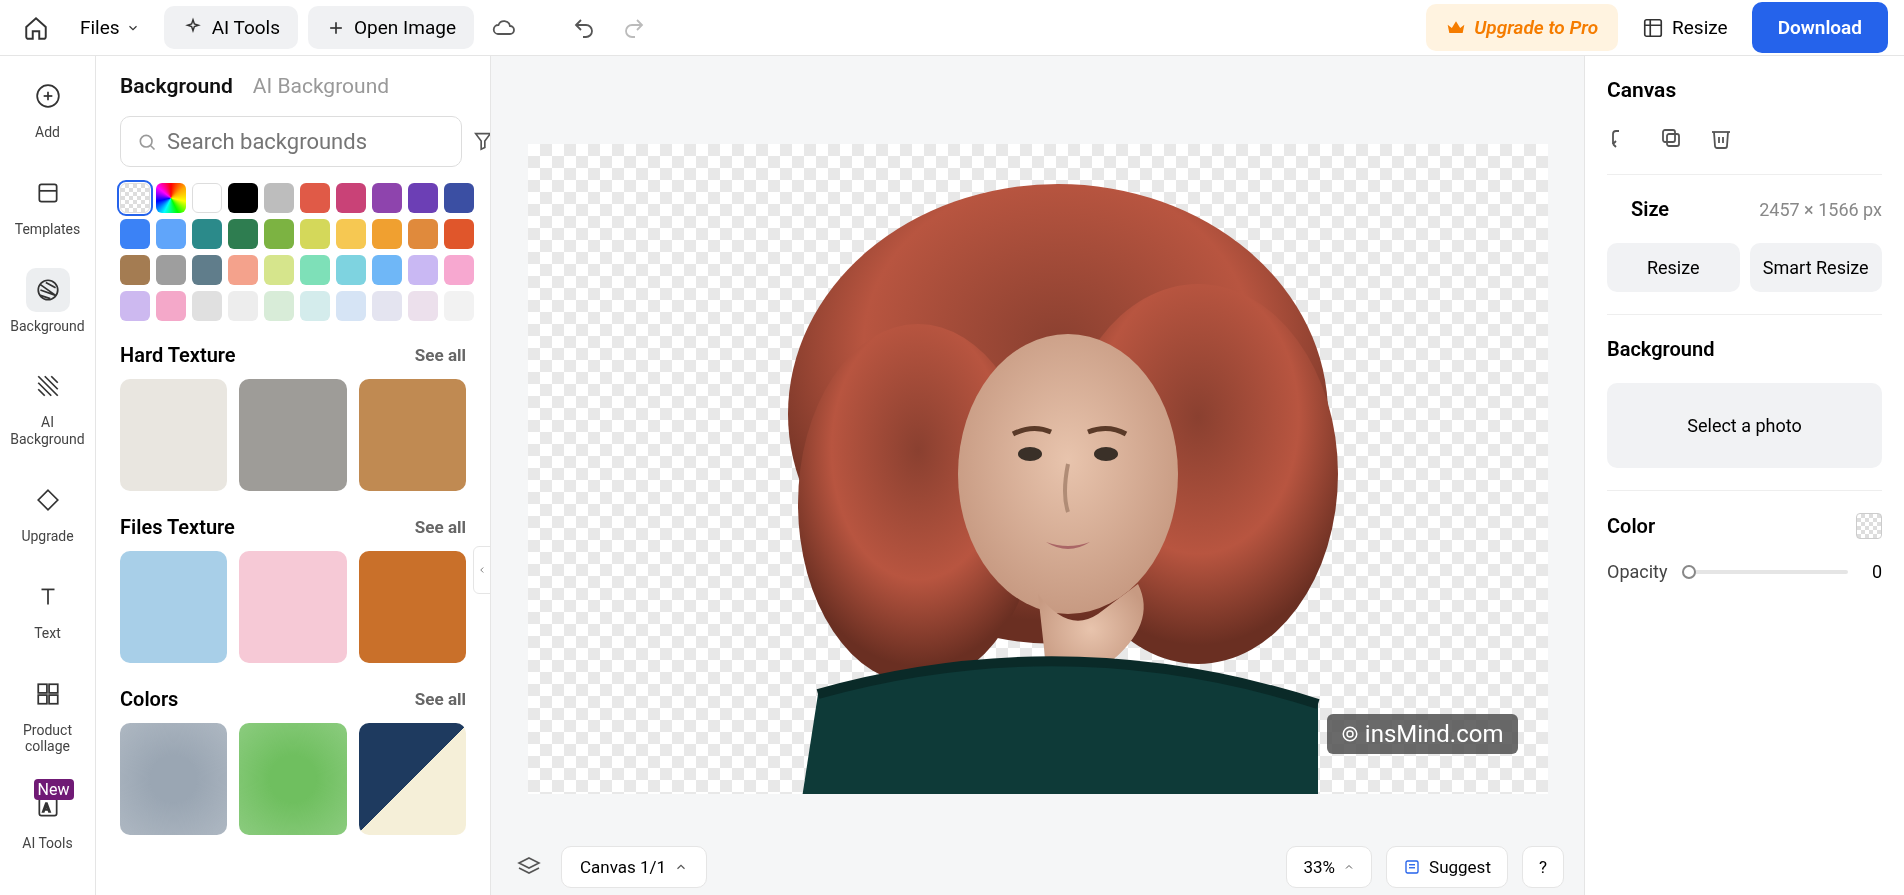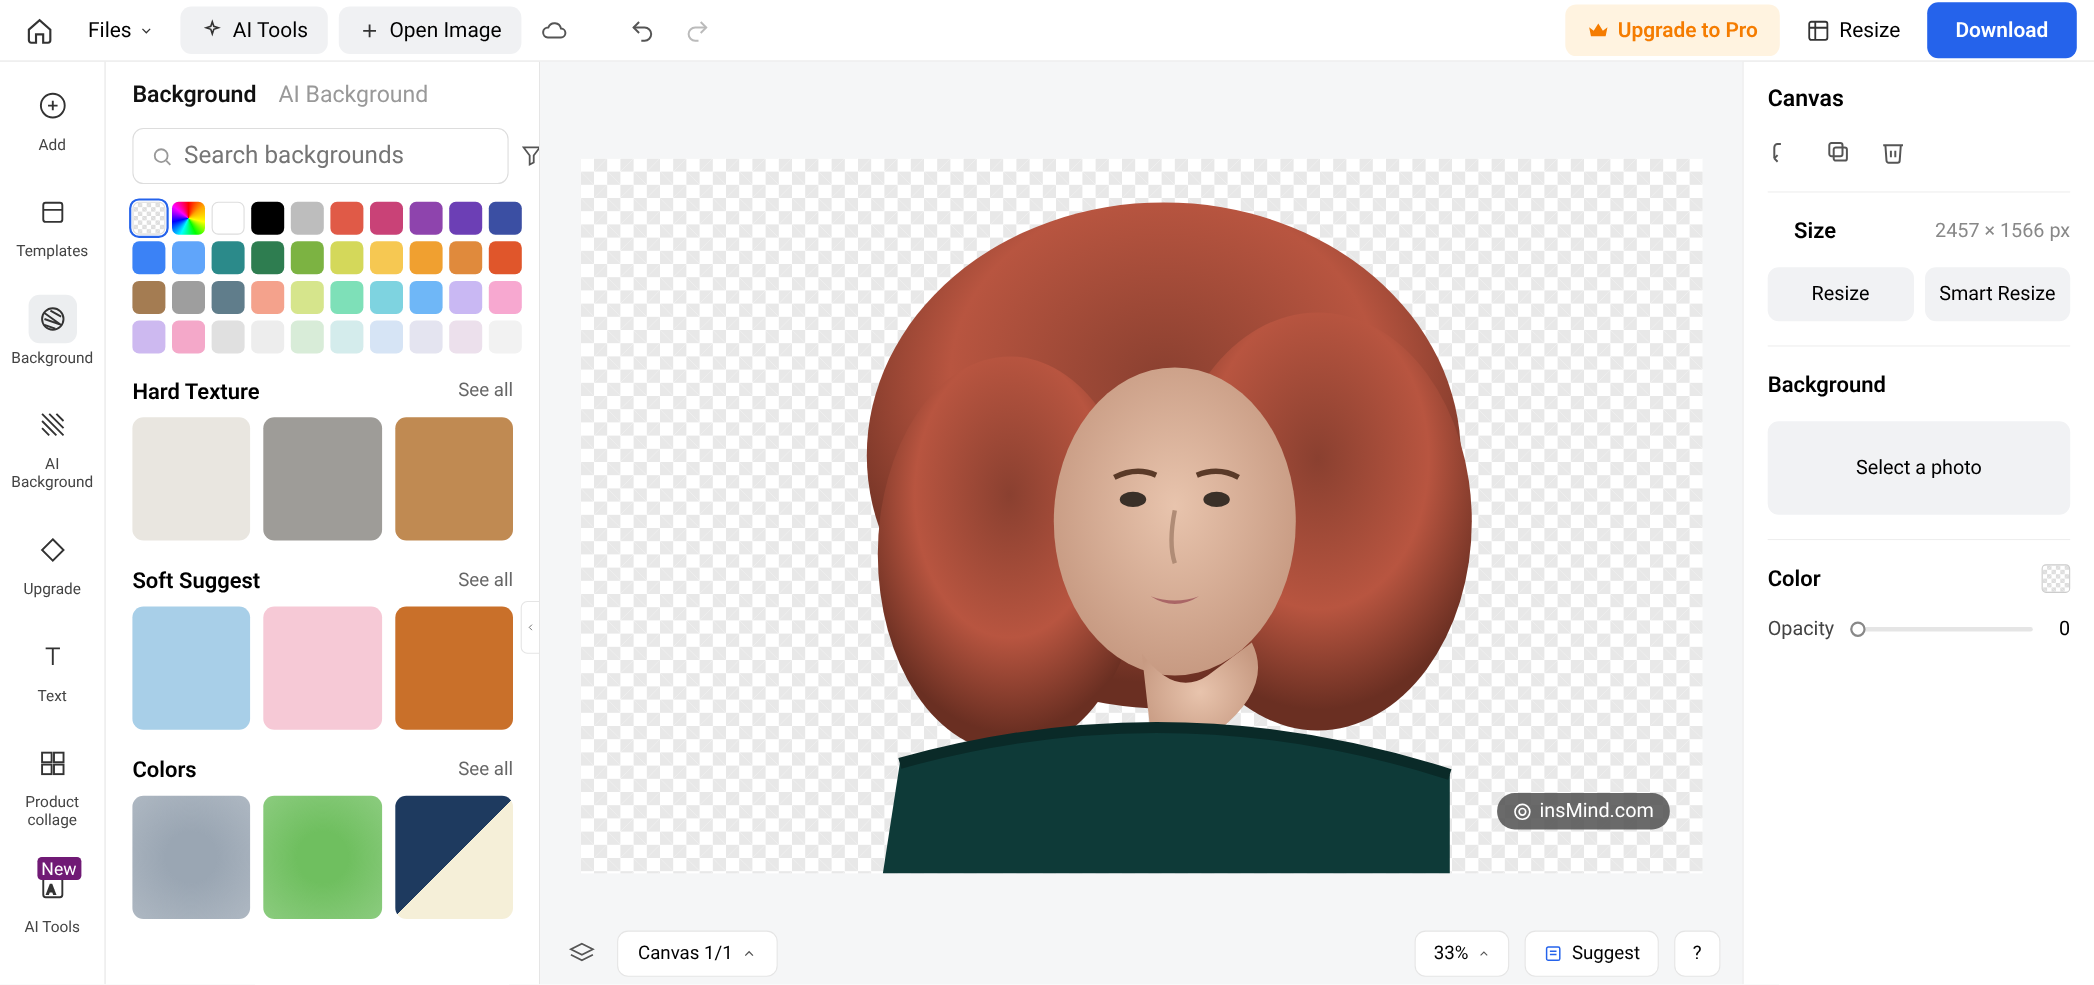--- a/index.html
+++ b/index.html
@@ -5,21 +5,21 @@
 * { margin: 0; padding: 0; box-sizing: border-box; font-family: -apple-system, BlinkMacSystemFont, "Segoe UI", Roboto, sans-serif; }
 body { background: #fff; width: 1904px; height: 895px; overflow: hidden; display: flex; flex-direction: column; }
 
 
 .topbar { height: 56px; border-bottom: 1px solid #e5e5e5; display: flex; align-items: center; padding: 0 16px; gap: 10px; }
 .home-btn { width: 40px; height: 40px; display: flex; align-items: center; justify-content: center; cursor: pointer; border-radius: 6px; }
 .files-menu { display: flex; align-items: center; gap: 6px; padding: 8px 14px; font-size: 19px; cursor: pointer; border-radius: 6px; }
 .pill-btn { display: flex; align-items: center; gap: 8px; padding: 10px 18px; background: #f0f1f3; border-radius: 10px; font-size: 19px; cursor: pointer; }
 .icon-btn { width: 40px; height: 40px; display: flex; align-items: center; justify-content: center; cursor: pointer; border-radius: 6px; }
 .topbar-spacer { flex: 1; }
-.upgrade-btn { display: flex; align-items: center; gap: 8px; padding: 12px 20px; background: #fff3e0; color: #f57c00; font-weight: 600; font-size: 19px; border-radius: 10px; cursor: pointer; }
+.upgrade-btn { display: flex; align-items: center; gap: 8px; padding: 12px 20px; background: #fff3e0; color: #f57c00; font-weight: 600; font-size: 19px; border-radius: 10px; cursor: pointer; font-style: italic; }
 .resize-btn { display: flex; align-items: center; gap: 8px; padding: 10px 14px; font-size: 19px; cursor: pointer; }
 .download-btn { padding: 14px 26px; background: #2563eb; color: #fff; font-weight: 600; font-size: 19px; border-radius: 10px; cursor: pointer; border: none; }
 
 
 .main { flex: 1; display: flex; overflow: hidden; }
 
 
 .vsidebar { width: 96px; border-right: 1px solid #e5e5e5; display: flex; flex-direction: column; align-items: center; padding-top: 12px; gap: 18px; }
 .vsidebar-item { display: flex; flex-direction: column; align-items: center; gap: 6px; cursor: pointer; padding: 6px 0; width: 100%; }
 .vsidebar-icon { width: 44px; height: 44px; display: flex; align-items: center; justify-content: center; border-radius: 10px; }
@@ -39,31 +39,31 @@
 .filter-btn { width: 24px; height: 24px; cursor: pointer; }
 
 .swatch-grid { display: grid; grid-template-columns: repeat(10, 30px); gap: 6px; margin-bottom: 22px; }
 .swatch { width: 30px; height: 30px; border-radius: 6px; cursor: pointer; }
 .swatch.selected { outline: 2px solid #2563eb; outline-offset: 1px; }
 .swatch.transparent { background-image: linear-gradient(45deg,#ddd 25%,transparent 25%),linear-gradient(-45deg,#ddd 25%,transparent 25%),linear-gradient(45deg,transparent 75%,#ddd 75%),linear-gradient(-45deg,transparent 75%,#ddd 75%); background-size: 8px 8px; background-position: 0 0,0 4px,4px -4px,-4px 0; border: 1px solid #ddd; }
 .swatch.rainbow { background: conic-gradient(red,orange,yellow,lime,cyan,blue,magenta,red); }
 
 .section-head { display: flex; justify-content: space-between; align-items: center; margin-bottom: 12px; }
 .section-title { font-size: 20px; font-weight: 600; }
-.see-all { font-size: 17px; color: #666; cursor: pointer; }
+.see-all { font-size: 17px; color: #666; cursor: pointer; font-weight: bold; }
 .thumb-row { display: flex; gap: 12px; margin-bottom: 24px; }
 .thumb { width: 112px; height: 112px; border-radius: 10px; cursor: pointer; }
 
 .collapse-handle { position: absolute; right: -1px; top: 490px; width: 18px; height: 48px; background: #fff; border: 1px solid #e5e5e5; border-radius: 6px 0 0 6px; display: flex; align-items: center; justify-content: center; cursor: pointer; font-size: 14px; color: #666; }
 
 
 .canvas-area { flex: 1; background: #f5f6f7; position: relative; display: flex; align-items: flex-start; justify-content: center; padding-top: 88px; }
 .canvas-frame { width: 1020px; height: 650px; background-image: linear-gradient(45deg,#e8e8e8 25%,transparent 25%),linear-gradient(-45deg,#e8e8e8 25%,transparent 25%),linear-gradient(45deg,transparent 75%,#e8e8e8 75%),linear-gradient(-45deg,transparent 75%,#e8e8e8 75%); background-size: 24px 24px; background-position: 0 0,0 12px,12px -12px,-12px 0; background-color: #fff; position: relative; overflow: hidden; }
 .subject-placeholder { position: absolute; left: 210px; top: 30px; width: 640px; height: 620px; }
-.watermark { position: absolute; right: 30px; bottom: 40px; background: rgba(80,80,80,0.85); color: #fff; padding: 6px 14px; border-radius: 16px; font-size: 18px; display: flex; align-items: center; gap: 6px; }
+.watermark { position: absolute; right: 30px; bottom: 40px; background: rgba(80,80,80,0.85); color: #fff; padding: 6px 14px; border-radius: 6px; font-size: 24px; display: flex; align-items: center; gap: 6px; }
 
 .bottombar { position: absolute; bottom: 0; left: 0; right: 0; height: 56px; display: flex; align-items: center; padding: 0 20px; gap: 14px; }
 .layers-btn { width: 36px; height: 36px; display: flex; align-items: center; justify-content: center; cursor: pointer; }
 .canvas-chip { padding: 10px 18px; background: #fff; border: 1px solid #e5e5e5; border-radius: 10px; font-size: 17px; display: flex; align-items: center; gap: 8px; cursor: pointer; }
 .bottombar-spacer { flex: 1; }
 .zoom-chip, .suggest-chip, .help-chip { padding: 10px 16px; background: #fff; border: 1px solid #e5e5e5; border-radius: 10px; font-size: 17px; display: flex; align-items: center; gap: 8px; cursor: pointer; }
 
 
 .props-panel { width: 320px; border-left: 1px solid #e5e5e5; padding: 22px 22px; display: flex; flex-direction: column; gap: 22px; }
 .props-title { font-size: 21px; font-weight: 600; }
@@ -302,21 +302,21 @@
       <div class="section-title">Hard Texture</div>
       <div class="see-all">See all</div>
     </div>
     <div class="thumb-row" id="hard-row">
         <div class="thumb" style="background: rgb(233, 230, 224);"></div>
         <div class="thumb" style="background: rgb(158, 156, 152);"></div>
         <div class="thumb" style="background: rgb(192, 138, 82);"></div>
       </div>
 
     <div class="section-head">
-      <div class="section-title">Soft Suggest</div>
+      <div class="section-title">Files Texture</div>
       <div class="see-all">See all</div>
     </div>
     <div class="thumb-row" id="soft-row">
         <div class="thumb" style="background: rgb(168, 207, 232);"></div>
         <div class="thumb" style="background: rgb(246, 201, 214);"></div>
         <div class="thumb" style="background: rgb(201, 112, 42);"></div>
       </div>
 
     <div class="section-head">
       <div class="section-title">Colors</div>

